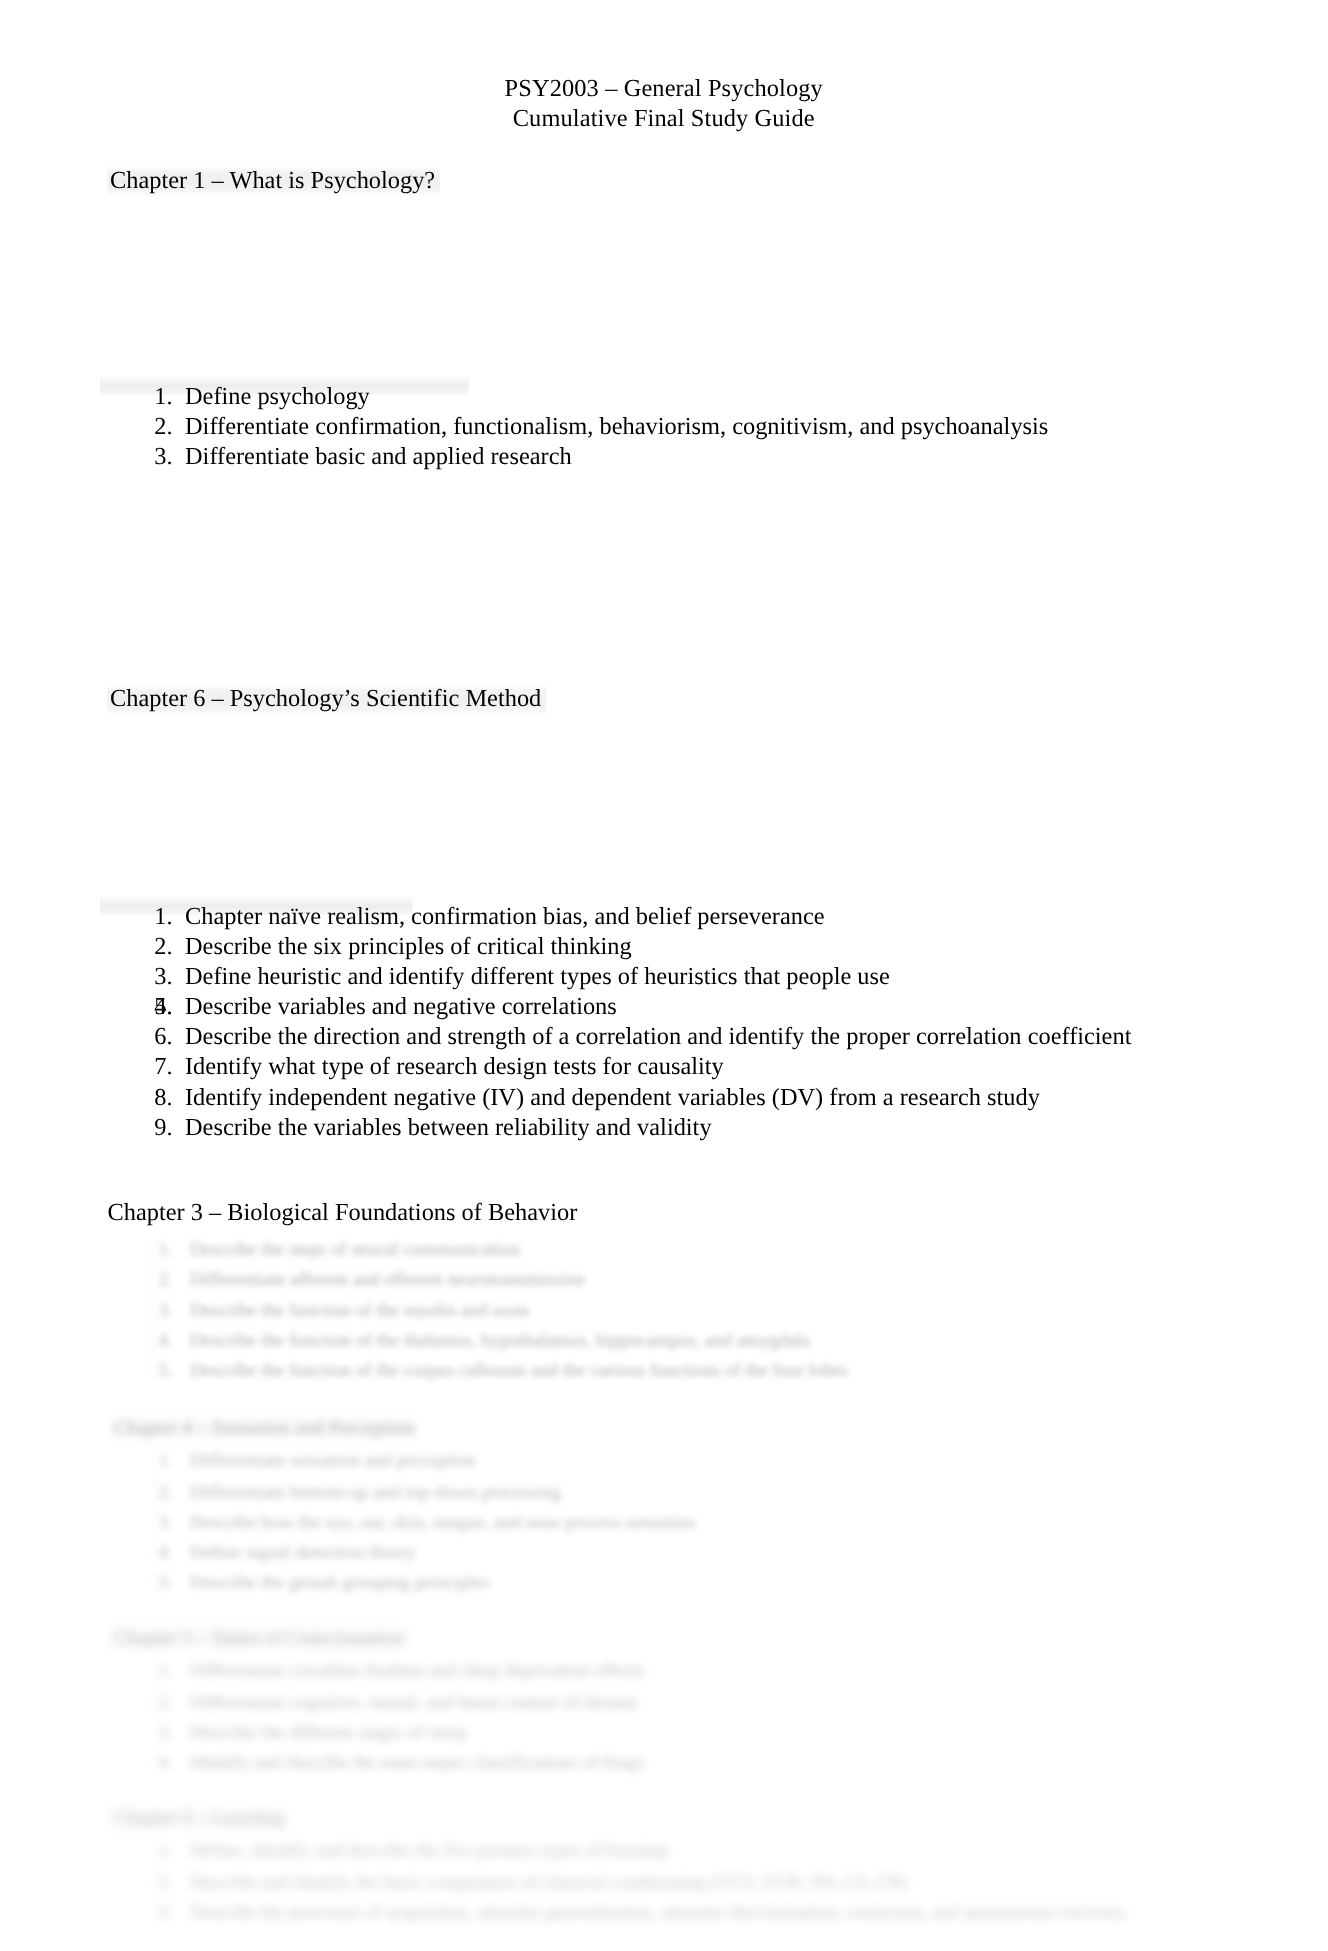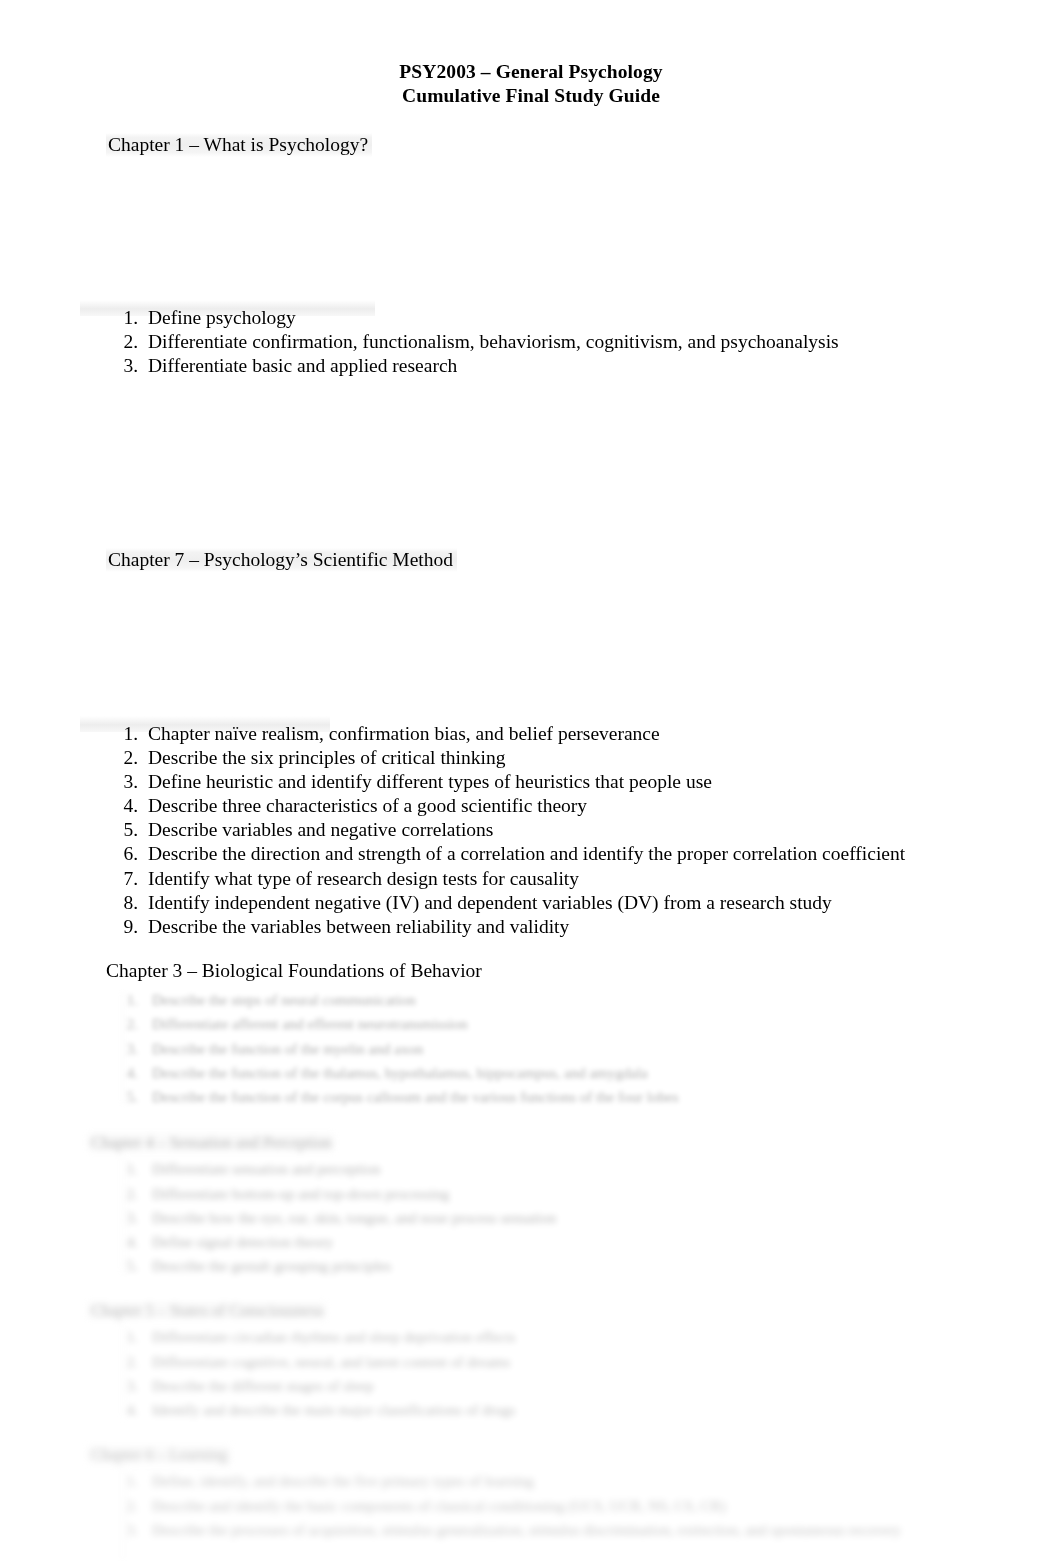--- a/index.html
+++ b/index.html
@@ -25,37 +25,35 @@
   }
 
   
   .doc-title {
     position: absolute;
     top: 60px;
     left: 0;
     width: 1062px;
     text-align: center;
     line-height: 23.5px;
-    font-weight: bold;
   }
   .doc-title .tline {
     display: block;
     font-size: 19.5px;
     letter-spacing: 0.1px;
     white-space: pre;
   }
 
   
   .chapter-heading {
     position: absolute;
     left: 86px;
     font-size: 19.5px;
     line-height: 24px;
     white-space: nowrap;
-    margin-left: 20px;
   }
   .chapter-heading .hl {
     background: linear-gradient(to bottom,
                 #ffffff 0%, #f3f3f3 18%, #efefef 50%, #f5f5f5 82%, #ffffff 100%);
     padding: 1px 4px 2px 2px;
   }
 
   #ch1-heading { top: 133px; }
   #ch2-heading { top: 548px; }
   #ch3-heading { top: 959px; text-align: center; }
@@ -174,40 +172,39 @@
       <span class="num">2.</span>
       <span class="txt">Differentiate confirmation, functionalism, behaviorism, cognitivism, and psychoanalysis</span>
     </li>
     <li>
       <span class="num">3.</span>
       <span class="txt">Differentiate basic and applied research</span>
     </li>
   </ol>
 
   <div class="chapter-heading" id="ch2-heading">
-    <span class="hl">Chapter 7 – Psychology’s Scientific Method</span>
+    <span class="hl">Chapter 6 – Psychology’s Scientific Method</span>
   </div>
 
   <div class="list-wash" id="ch2-wash"></div>
   <ol class="objective-list" id="ch2-list">
     <li>
       <span class="num">1.</span>
       <span class="txt">Chapter naïve realism, confirmation bias, and belief perseverance</span>
     </li>
     <li>
       <span class="num">2.</span>
       <span class="txt">Describe the six principles of critical thinking</span>
     </li>
     <li>
       <span class="num">3.</span>
       <span class="txt">Define heuristic and identify different types of heuristics that people use</span>
     </li>
     <li>
       <span class="num">4.</span>
-      <span class="txt">Describe three characteristics of a good scientific theory</span>
     </li>
     <li>
       <span class="num">5.</span>
       <span class="txt">Describe variables and negative correlations</span>
     </li>
     <li>
       <span class="num">6.</span>
       <span class="txt">Describe the direction and strength of a correlation and identify the proper correlation coefficient</span>
     </li>
     <li>

